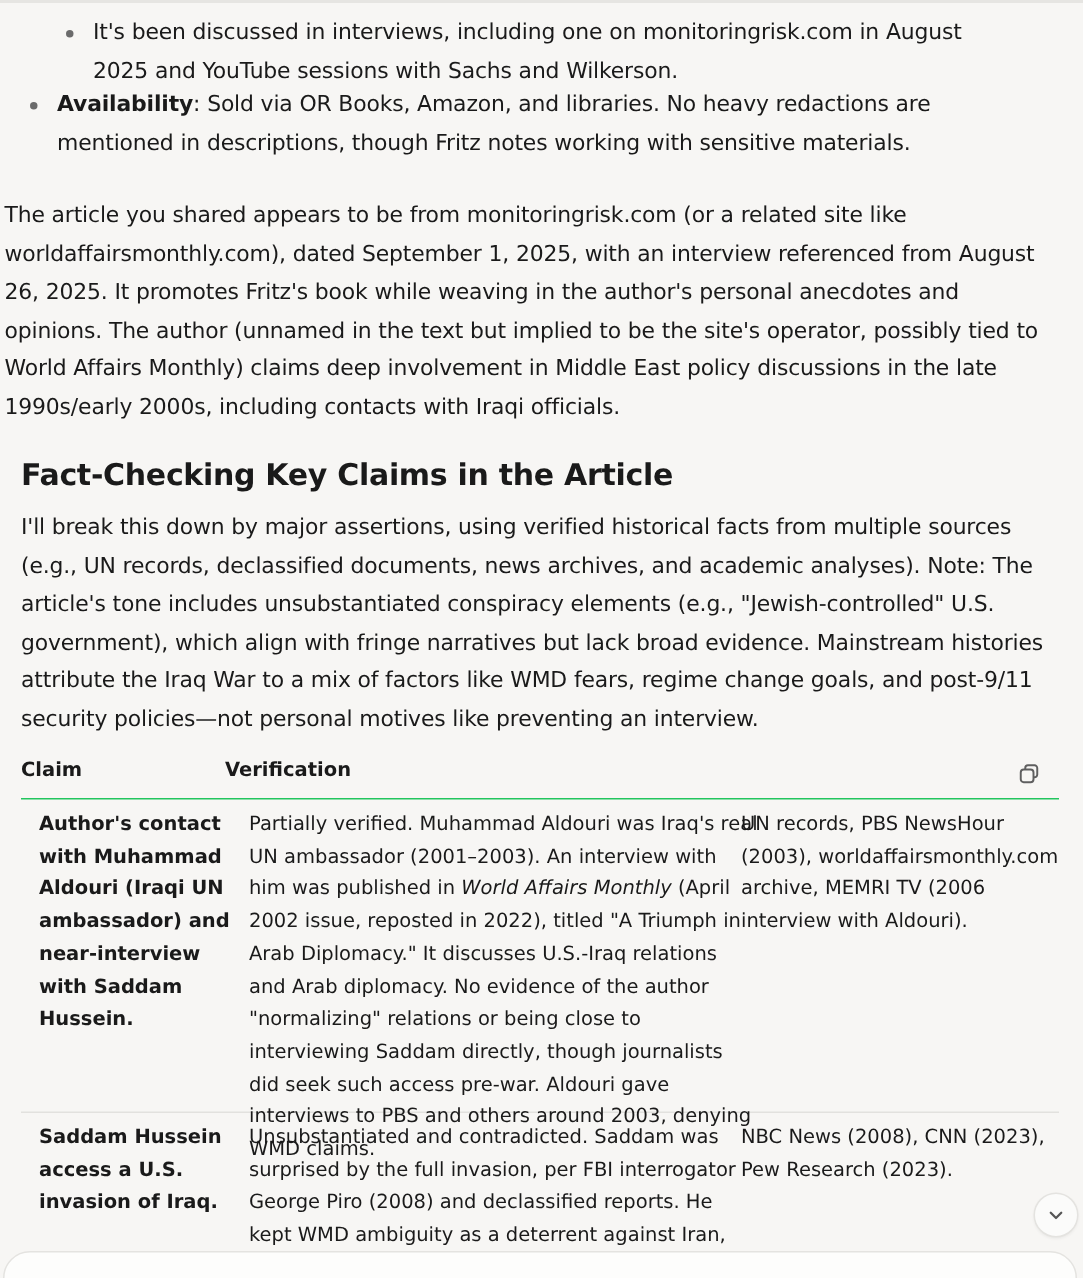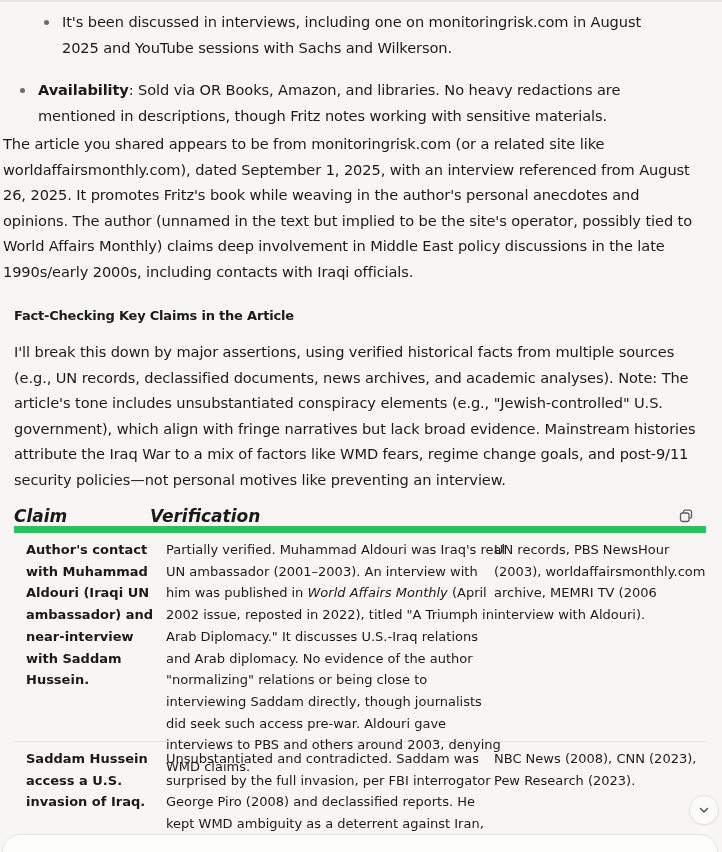--- a/index.html
+++ b/index.html
@@ -27,44 +27,44 @@
     ul.nested {
       position: absolute; left: 42px; top: 9px; width: 640px;
       list-style: none;
     }
     ul.nested li { position: relative; padding-left: 20px; }
     ul.nested li::before {
       content: ""; position: absolute; left: 2px; top: 11px;
       width: 5px; height: 5px; border-radius: 50%; background: #6b6b6b;
     }
     ul.top {
-      position: absolute; left: 18px; top: 77px; width: 650px;
+      position: absolute; left: 18px; top: 57px; width: 650px;
       list-style: none;
     }
     ul.top li { position: relative; padding-left: 20px; }
     ul.top li::before {
       content: ""; position: absolute; left: 2px; top: 11px;
       width: 5px; height: 5px; border-radius: 50%; background: #6b6b6b;
     }
     b { font-weight: 700; }
     .para1 { position: absolute; left: 3px; top: 131px; width: 690px; }
     .heading {
       position: absolute; left: 14px; top: 303px;
-      font-size: 13px; font-weight: 700; letter-spacing: -0.2px;
+      font-size: 20px; font-weight: 700; letter-spacing: -0.2px;
       line-height: 26px;
     }
     .para2 { position: absolute; left: 14px; top: 339px; width: 700px; }
 
     .table-wrap {
       position: absolute; left: 14px; top: 500px; width: 692px;
     }
     .thead {
       position: relative; height: 33px;
-      border-bottom: 7px solid #22c55e;
-      font-size: 17px; font-weight: 700; font-style: italic;
+      border-bottom: 1px solid #22c55e;
+      font-size: 13px; font-weight: 700;
     }
     .th { position: absolute; top: 6px; }
     .th-claim { left: 0; }
     .th-ver { left: 136px; }
     .th-src { left: 480px; }
     .copy-btn {
       position: absolute; left: 664px; top: 8px; width: 16px; height: 16px;
       cursor: pointer;
     }
     .row {

